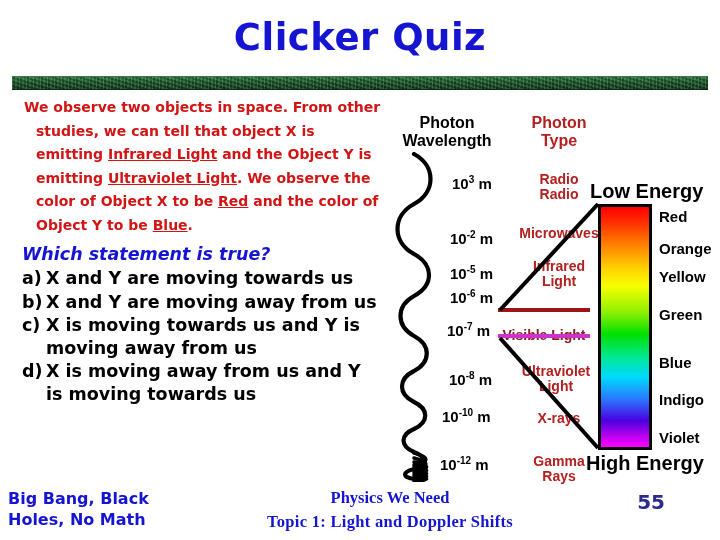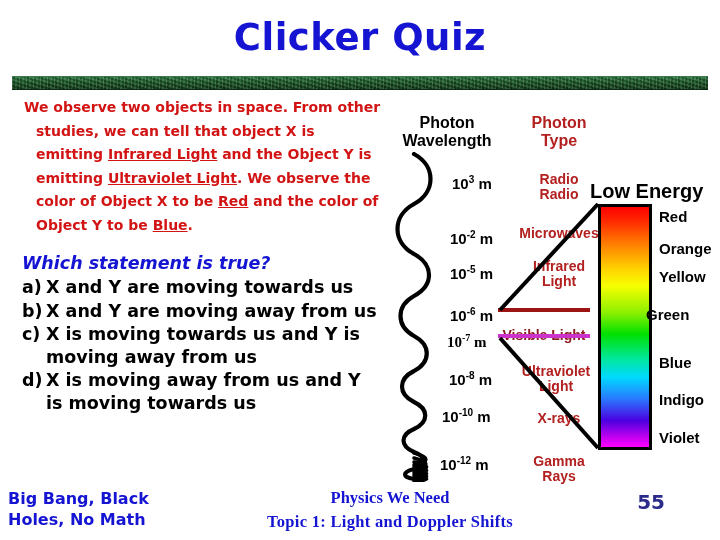--- a/index.html
+++ b/index.html
@@ -74,21 +74,21 @@
   #prompt-paragraph .hang { margin-left: -22px; }
   .underline-term { text-decoration: underline; }
 
   #question-stem {
     color: #1414d2;
     font-family: "DejaVu Sans", sans-serif;
     font-weight: bold;
     font-style: italic;
     font-size: 17.5px;
     line-height: 22px;
-    margin: 15px 0 2px 8px;
+    margin: 6px 0 2px 8px;
   }
 
   #answer-options {
     margin: 0;
     padding: 0;
     list-style: none;
   }
   .answer-option {
     display: flex;
     color: #000000;
@@ -316,24 +316,24 @@
 
   <div class="wl-label" style="left:70px; top:78px;">
     <span>10</span><sup>3</sup><span> m</span>
   </div>
   <div class="wl-label" style="left:68px; top:133px;">
     <span>10</span><sup>-2</sup><span> m</span>
   </div>
   <div class="wl-label" style="left:68px; top:168px;">
     <span>10</span><sup>-5</sup><span> m</span>
   </div>
-  <div class="wl-label" style="left:68px; top:210px;">
+  <div class="wl-label" style="left:68px; top:192px;">
     <span>10</span><sup>-6</sup><span> m</span>
   </div>
-  <div class="wl-label" style="left:65px; top:236px;font-family:Liberation Serif, serif;">
+  <div class="wl-label" style="left:65px; top:225px;">
     <span>10</span><sup>-7</sup><span> m</span>
   </div>
   <div class="wl-label" style="left:67px; top:274px;">
     <span>10</span><sup>-8</sup><span> m</span>
   </div>
   <div class="wl-label" style="left:60px; top:311px;">
     <span>10</span><sup>-10</sup><span> m</span>
   </div>
   <div class="wl-label" style="left:58px; top:359px;">
     <span>10</span><sup>-12</sup><span> m</span>
@@ -364,27 +364,28 @@
   <div class="pt-label" style="left:122px; top:358px; width:110px;">
     <span>Gamma</span><br><span>Rays</span>
   </div>
 
   <svg style="position:absolute; left:116px; top:100px; width:110px; height:260px;" viewBox="0 0 110 260">
     <line x1="100" y1="8" x2="2" y2="114" stroke="#000000" stroke-width="4"></line>
     <line x1="2" y1="142" x2="100" y2="252" stroke="#000000" stroke-width="4"></line>
   </svg>
 
   <div class="energy-caption" style="left:208px; top:84px;">Low Energy</div>
+  <div class="energy-caption" style="left:204px; top:356px;">High Energy</div>
 
   <div id="color-bar"></div>
 
   <div class="color-name" style="left:277px; top:112px;">Red</div>
   <div class="color-name" style="left:277px; top:144px;">Orange</div>
   <div class="color-name" style="left:277px; top:172px;text-align:right;">Yellow</div>
-  <div class="color-name" style="left:264px; top:210px;">Green</div>
+  <div class="color-name" style="left:277px; top:210px;">Green</div>
   <div class="color-name" style="left:277px; top:258px;">Blue</div>
   <div class="color-name" style="left:277px; top:295px;">Indigo</div>
   <div class="color-name" style="left:277px; top:333px;">Violet</div>
 </div>
 
 <div id="footer">
   <div id="footer-left">
     <span>Big Bang, Black</span><br>
     <span>Holes, No Math</span>
   </div>

